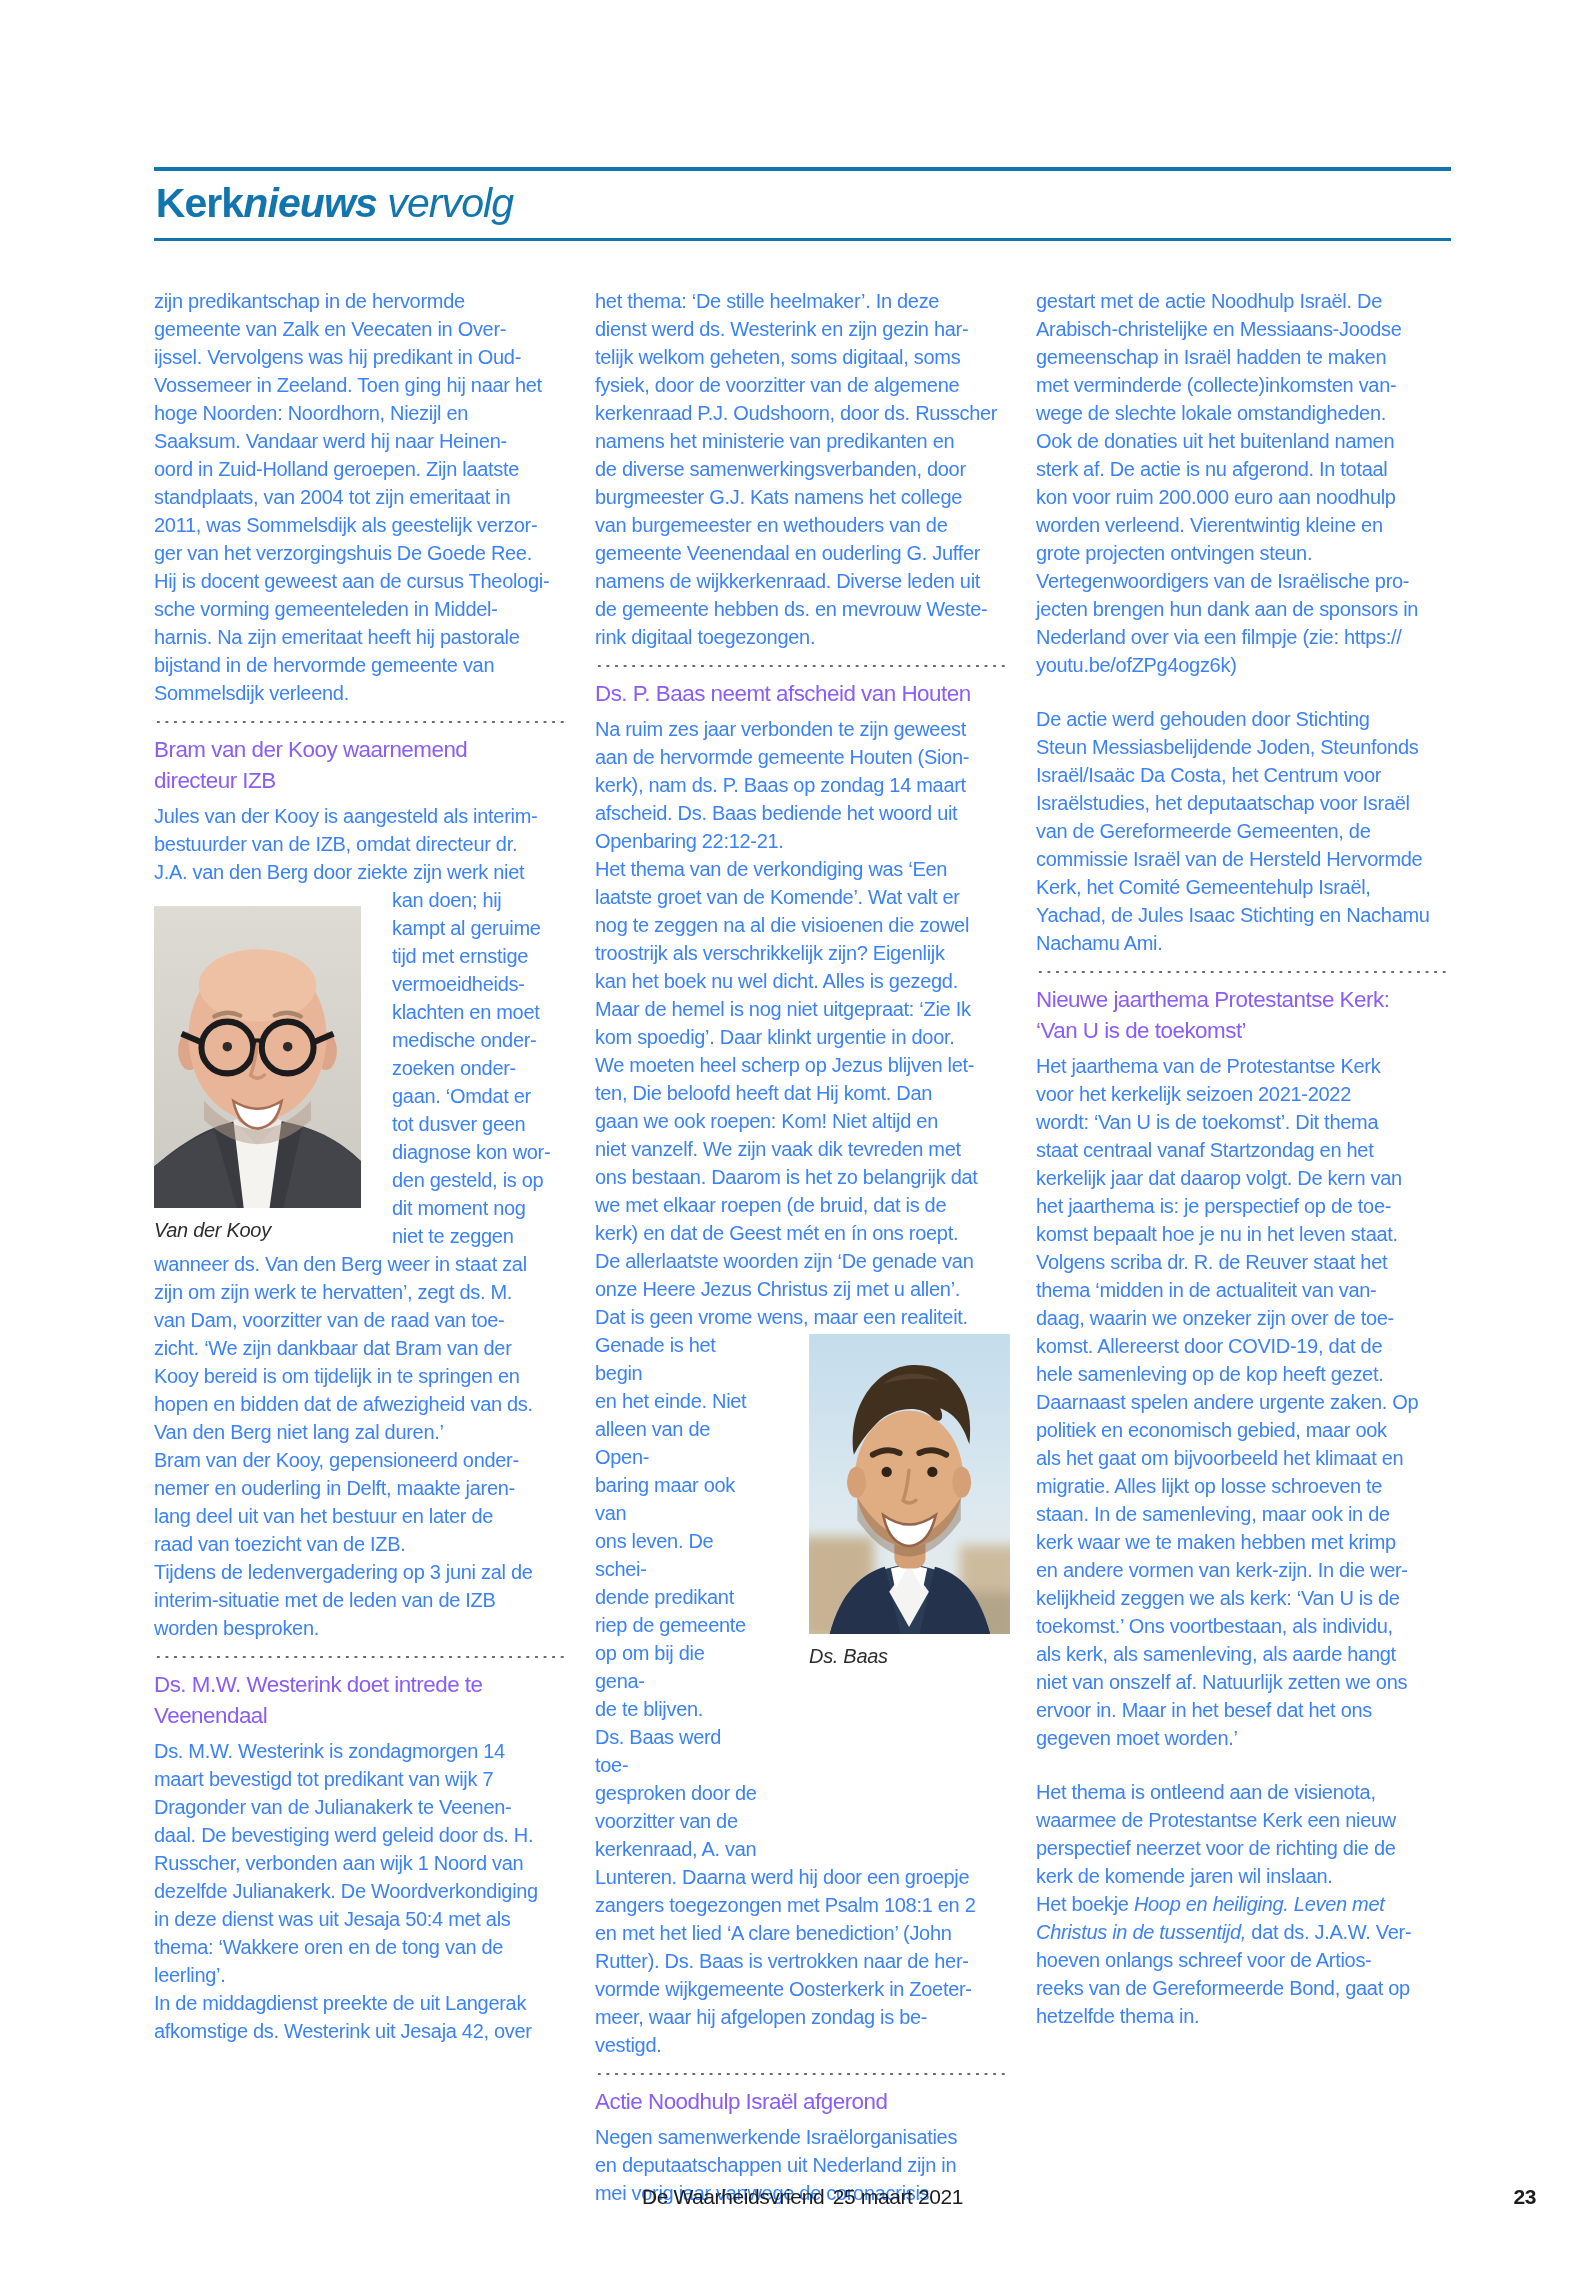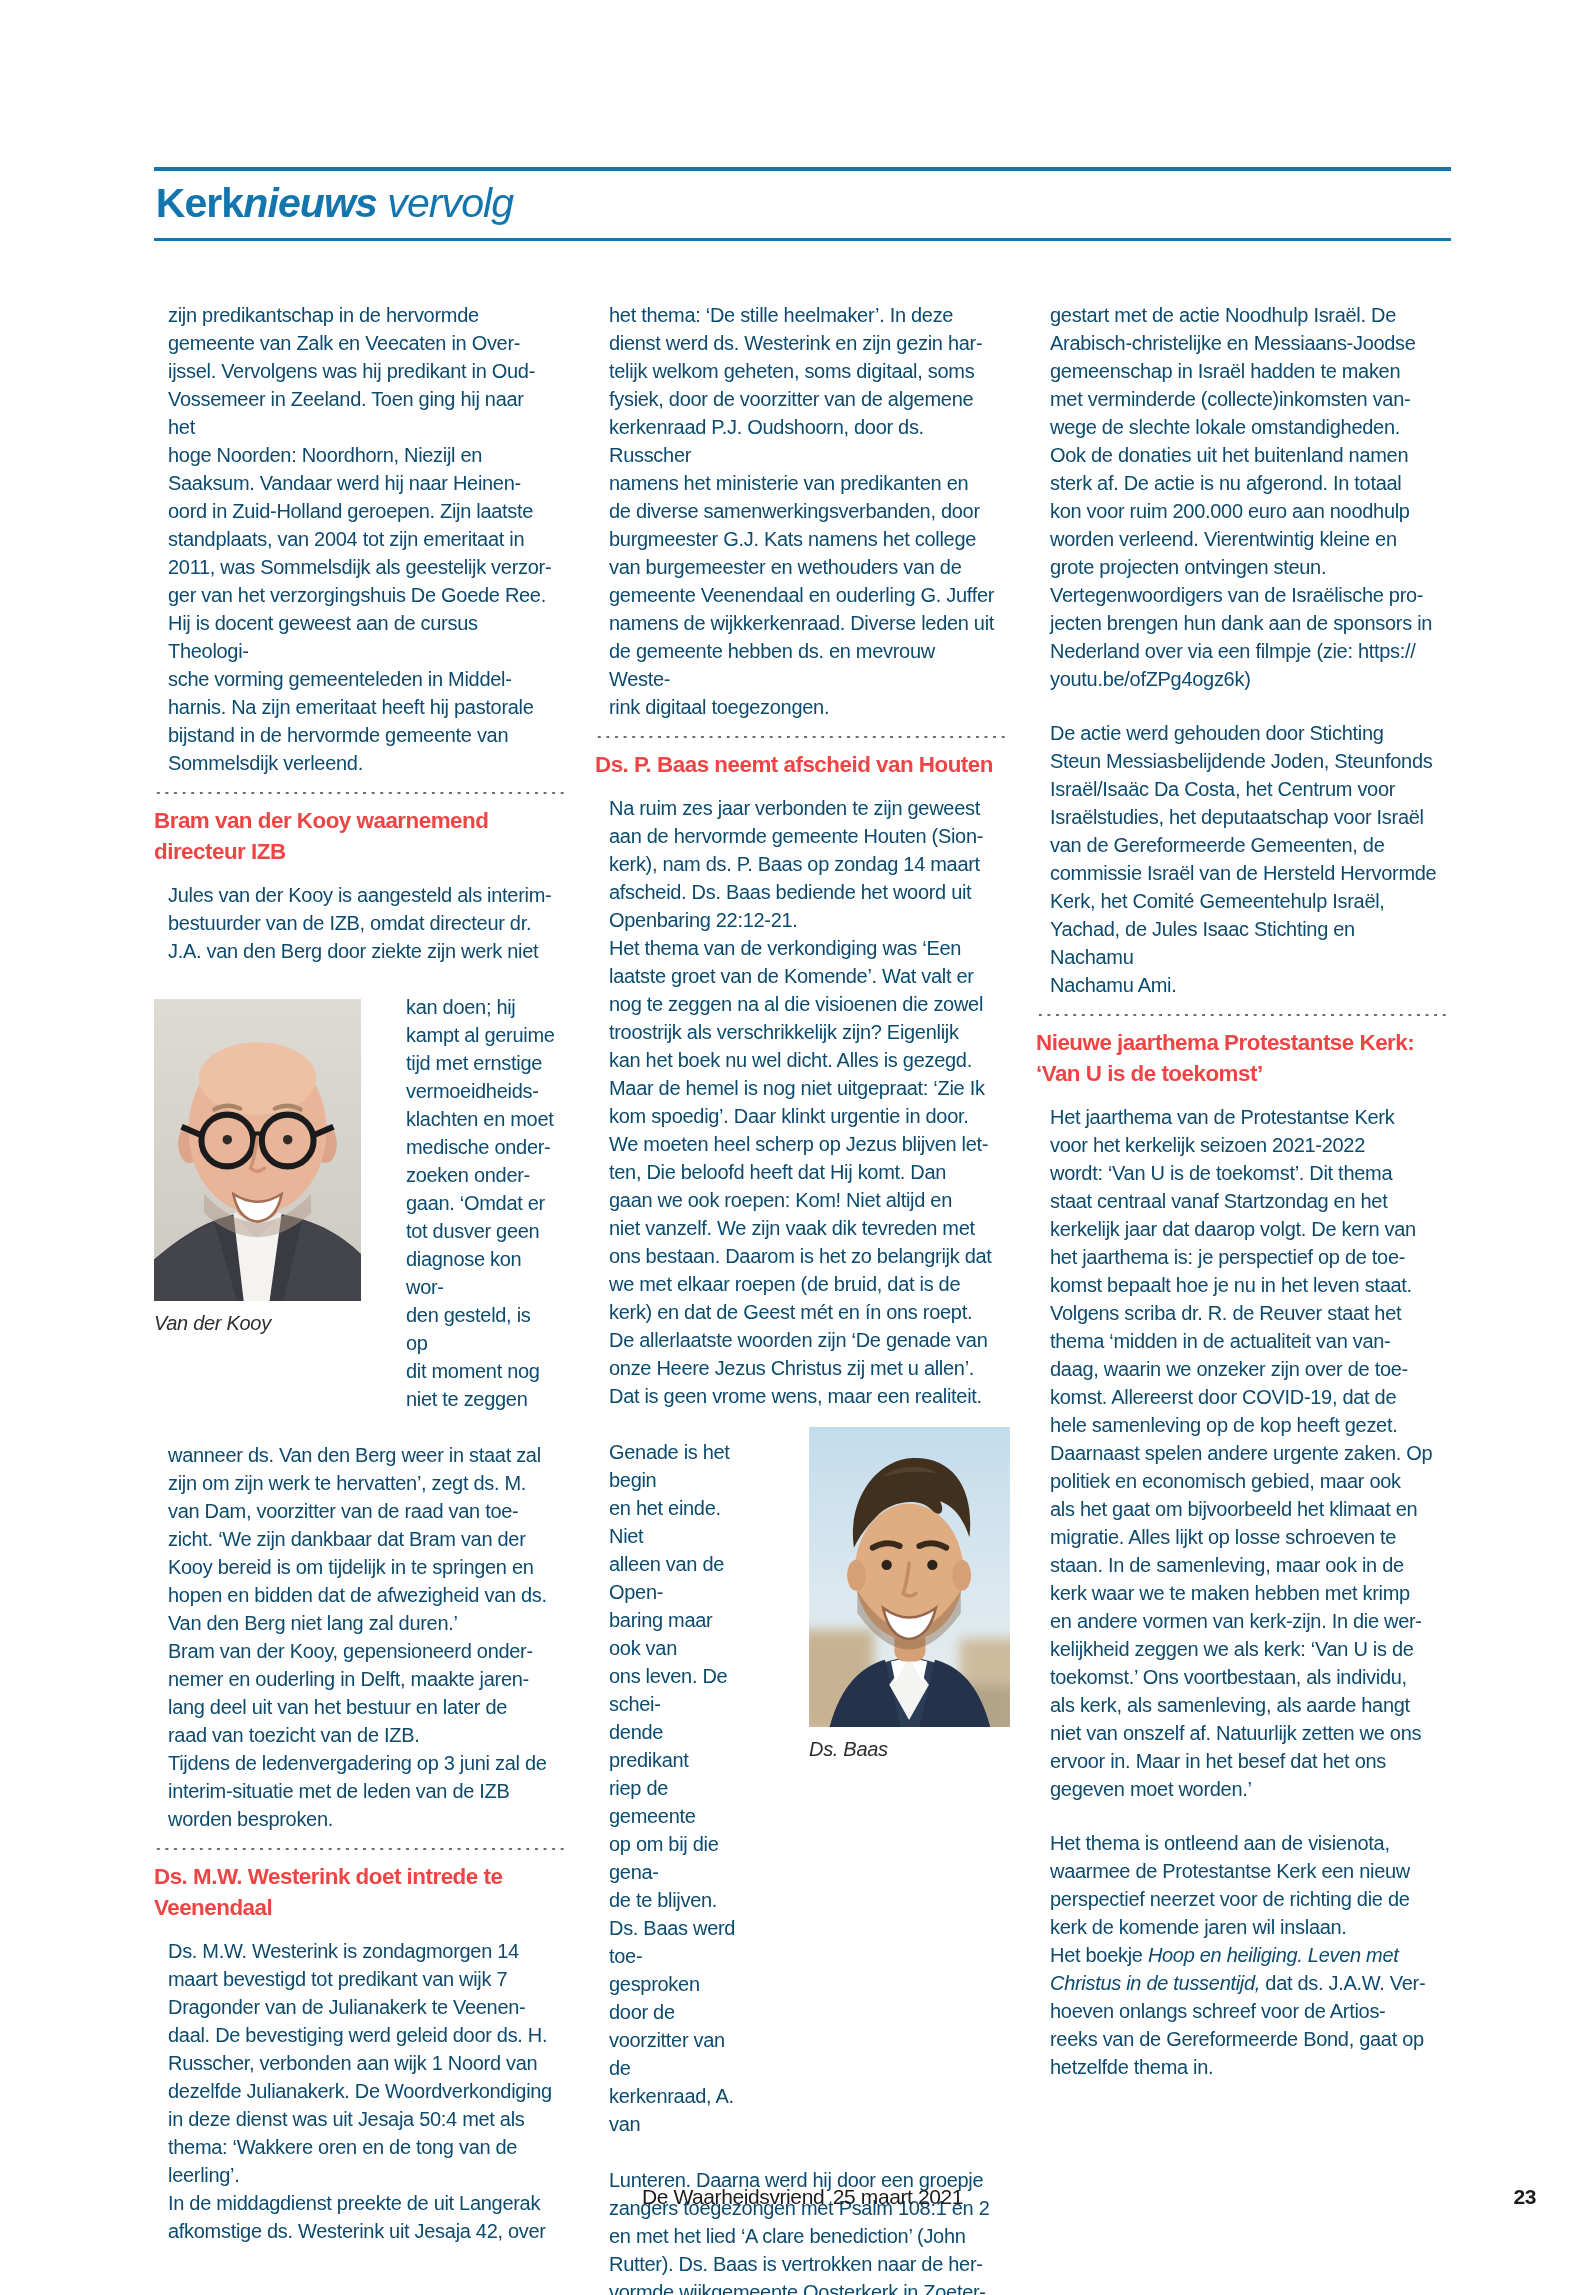--- a/index.html
+++ b/index.html
@@ -14,35 +14,35 @@
   .hdr{position:absolute;left:154px;top:167px;width:1297px;}
   .rule{height:3.5px;background:#1375ae;}
   .hdr-title{padding:10.4px 0 12px 1.7px;font-size:41px;color:#1375ae;letter-spacing:-0.9px;line-height:45px;}
   .t-bold{font-weight:bold;}
   .t-bi{font-weight:bold;font-style:italic;}
   .t-sub{font-style:italic;font-weight:400;text-align:right;}
   
   .columns{position:absolute;left:154px;top:287px;width:1297px;display:flex;gap:26px;}
   .col{width:415px;flex:0 0 415px;}
   .p{
-    margin:14px;white-space:pre-line;
+    margin:0;white-space:pre-line;
     font-size:20px;line-height:28px;letter-spacing:-0.3px;
-    color:#0c4a6e;
+    color:#3b82f6;
   }
   .gap{margin-top:26px;}
   .ital{font-style:italic;}
   .sep{
     height:4.3px;margin:13px 0 9.5px;
     background-image:radial-gradient(circle,#6b6b6b 1.4px,transparent 1.6px);
     background-size:8.6px 4.3px;background-repeat:repeat-x;background-position:0 50%;
   }
   .h{
     margin:4px 0 6px;white-space:pre-line;
-    font-size:22.4px;line-height:31px;font-weight:bold;letter-spacing:-0.5px;
-    color:#ef4444;
+    font-size:22.4px;line-height:31px;font-weight:normal;letter-spacing:-0.5px;
+    color:#8b5cf6;
   }
   .media-row{display:flex;}
   .photo-block{margin:20px 31px 0 0;width:207px;flex:0 0 207px;}
   .photo-block-r{margin:3.5px 0 0 12px;width:201px;flex:0 0 201px;padding-left:40px;}
   figure{margin:0;}
   .caption{font-size:20px;font-style:italic;color:#2d2d2d;margin-top:7.8px;letter-spacing:-0.3px;}
   .narrow{flex:1;}
   
   .footer{position:absolute;left:0;top:2185px;width:1592px;height:35px;font-size:21px;color:#1c1c1c;}
   .footer-center{position:absolute;left:154px;width:1297px;text-align:center;}

